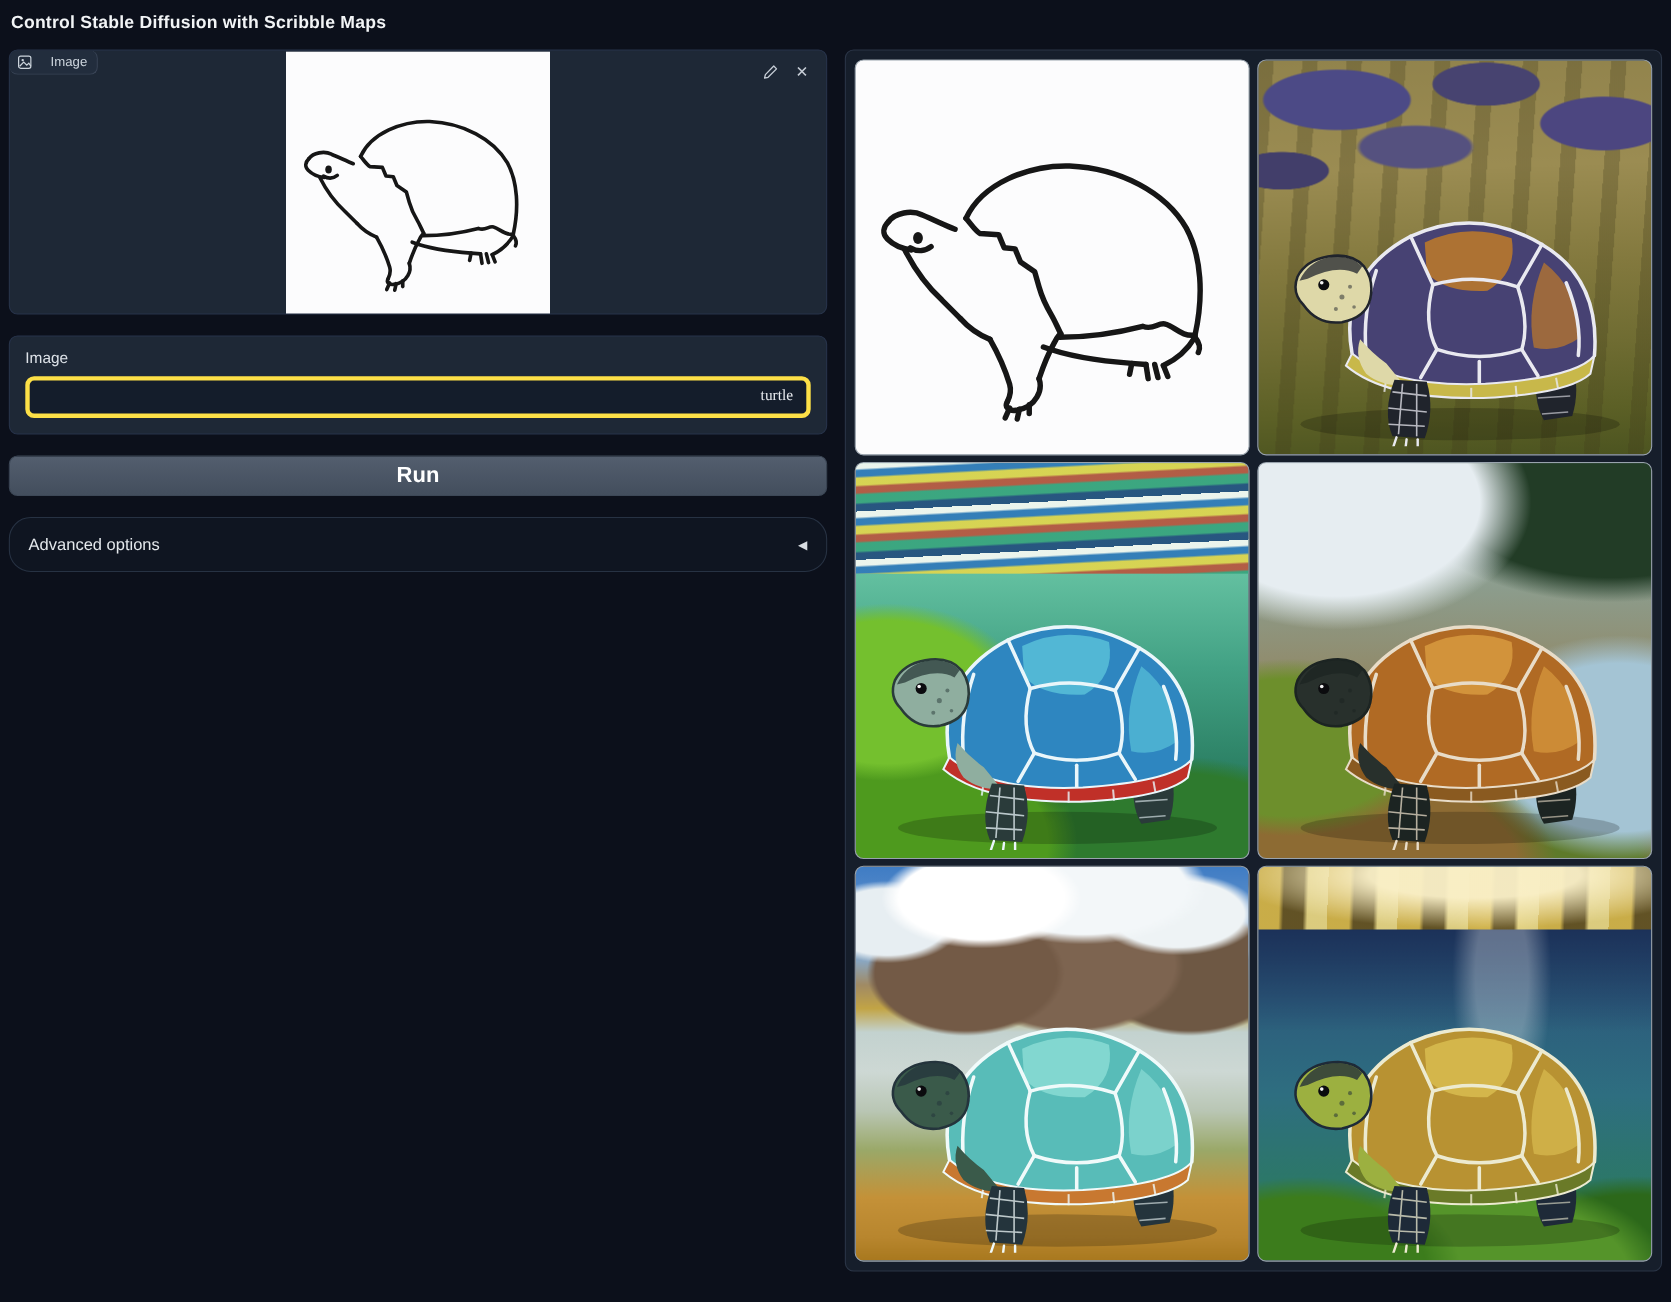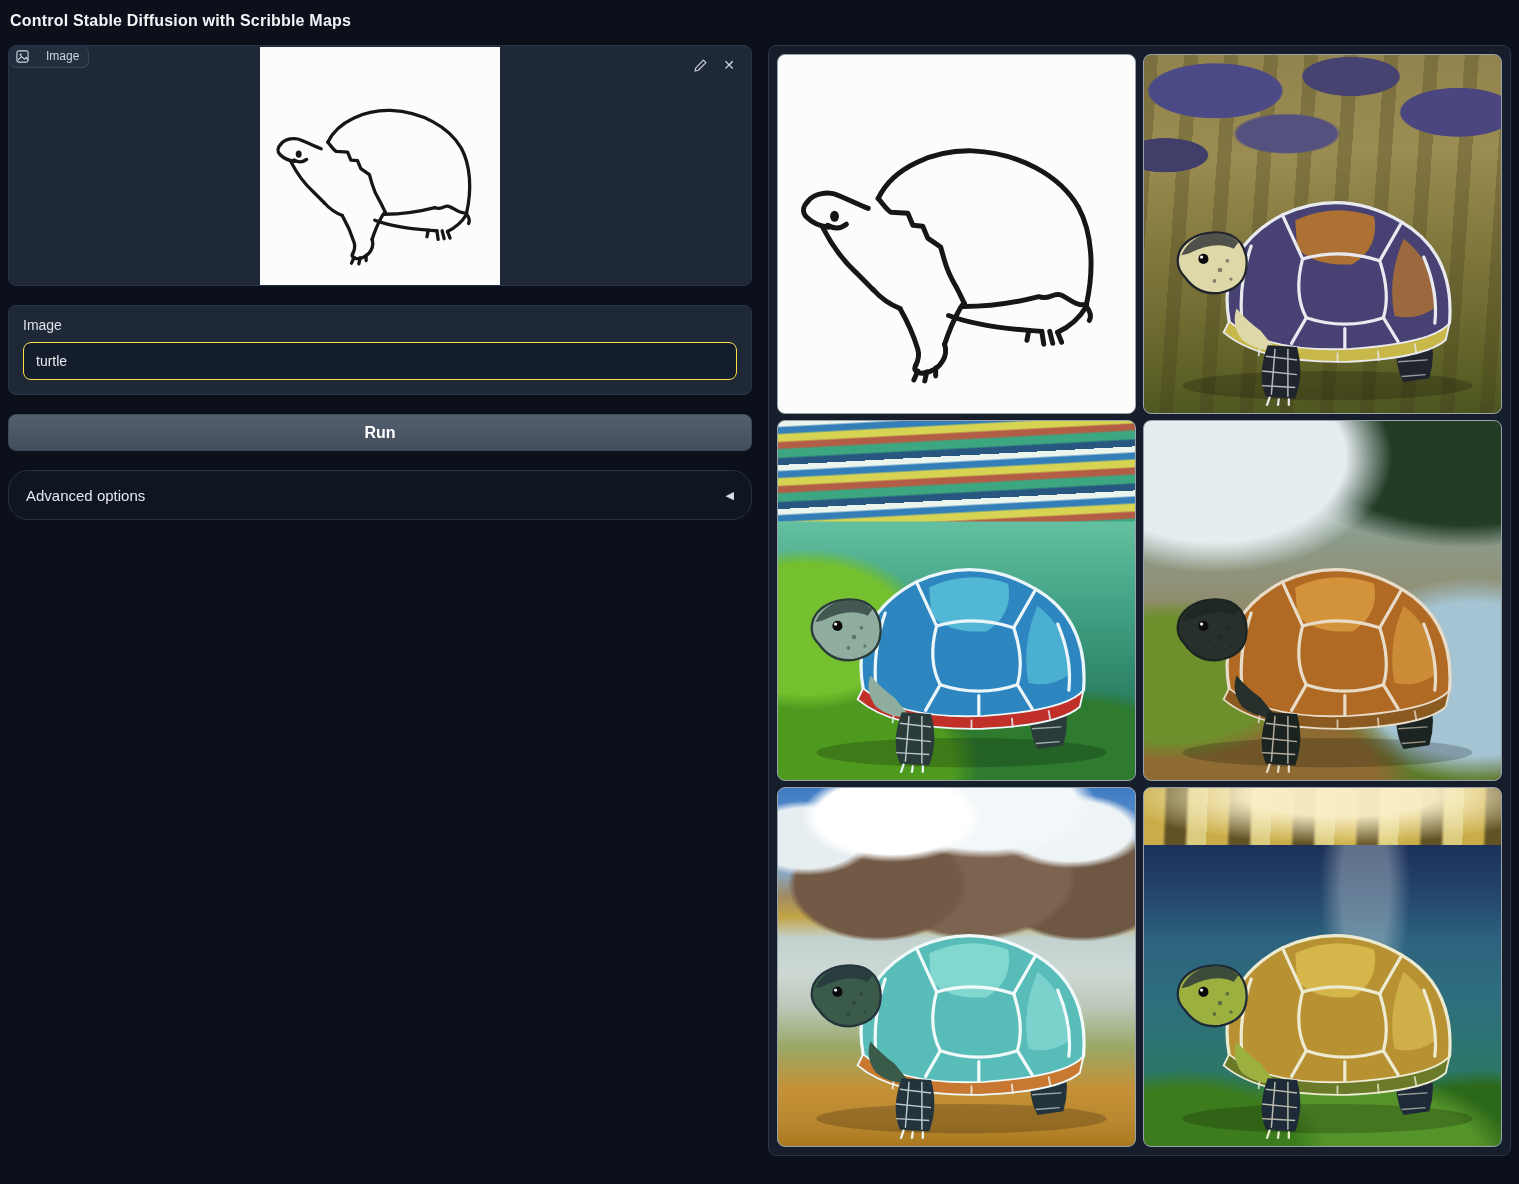--- a/index.html
+++ b/index.html
@@ -40,29 +40,29 @@
   .canvas svg{width:100%;height:100%;display:block;}
 
   
   .prompt-block{
     height:90px;background:#1e2836;border:1px solid #27334a;border-radius:8px;
     box-sizing:border-box;padding:11px 14px;
   }
   .prompt-label{font-size:14px;color:#dde2e8;margin-bottom:9px;}
   .prompt-input{
     width:100%;height:38px;box-sizing:border-box;padding:0 12px;
-    background:#141d2b;border:1px solid #fde047;border-radius:8px;
-    color:#e8ebef;font-size:14px;font-family:Liberation Sans, sans-serif;outline:none;
+    background:#141d2b;border:4px solid #fde047;border-radius:8px;
+    color:#e8ebef;font-size:14px;font-family:Liberation Serif, serif;outline:none;text-align:right;
   }
 
   
   .run-btn{
     height:37px;width:100%;border-radius:8px;border:1px solid #3d4857;
     background:linear-gradient(180deg,#535e6e,#434e5d);
-    color:#ffffff;font-size:16px;font-weight:700;font-family:inherit;cursor:pointer;
+    color:#ffffff;font-size:20px;font-weight:700;font-family:inherit;cursor:pointer;
   }
 
   
   .accordion{
     height:50px;border:1px solid #273243;border-radius:20px;background:#0f1521;
     display:flex;align-items:center;justify-content:space-between;
     padding:0 17px;box-sizing:border-box;cursor:pointer;
   }
   .accordion-label{font-size:15px;color:#e4e8ec;}
   .accordion-arrow{font-size:11px;color:#d8dde2;}

